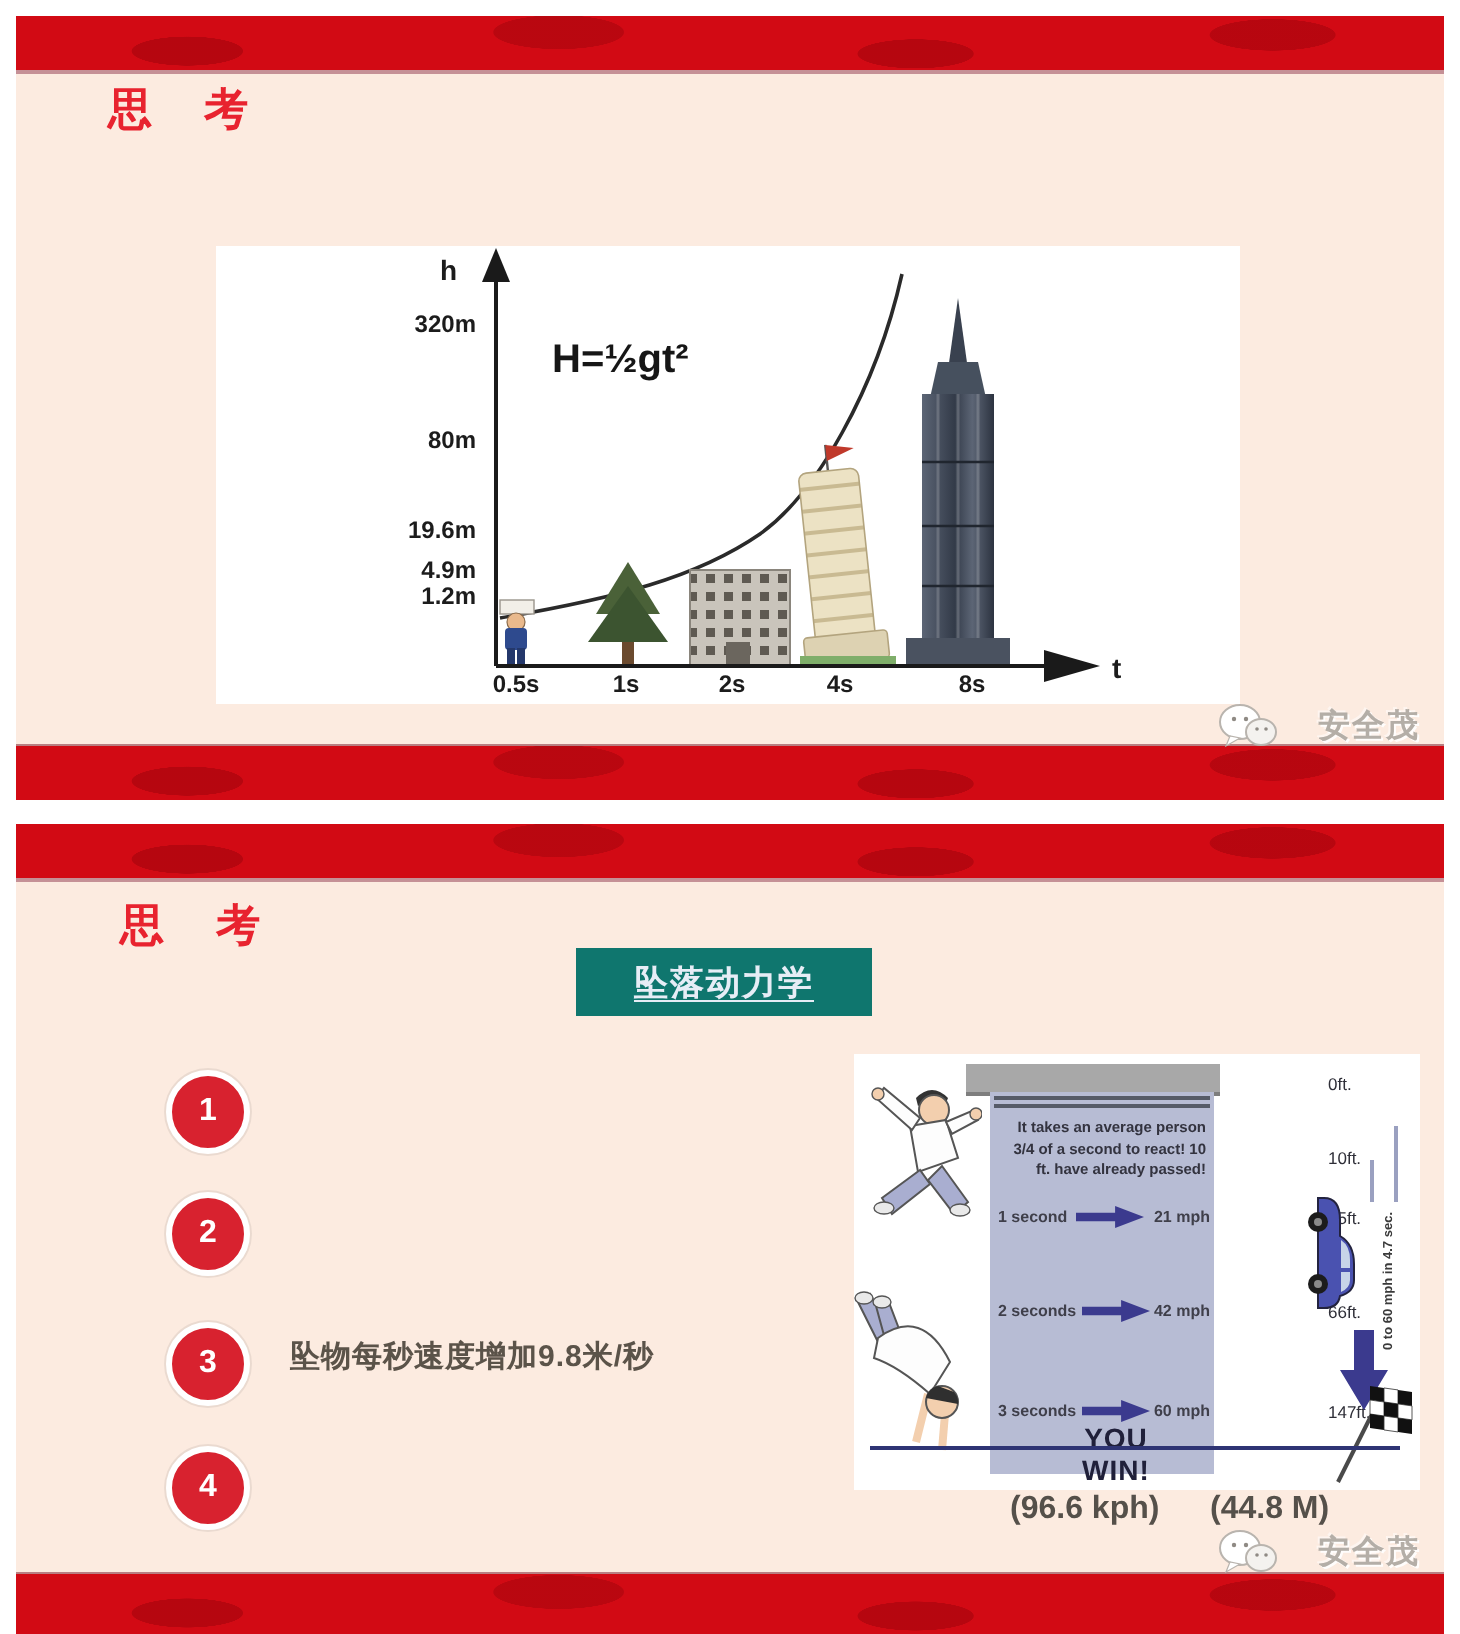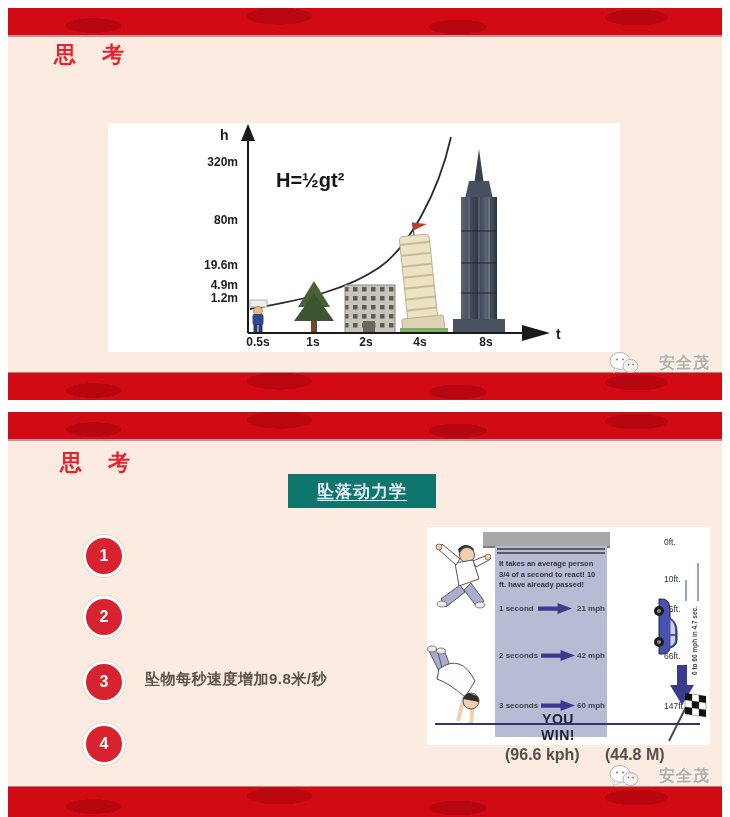--- a/index.html
+++ b/index.html
@@ -52,21 +52,21 @@
     color:#fff;font-size:16px;font-weight:bold;}
   .item-text{position:absolute;left:137px;height:36px;line-height:36px;
     font-size:15px;font-weight:bold;color:#5b5349;letter-spacing:.5px;}
   
   .diagram{position:absolute;left:419px;top:115px;width:283px;height:218px;background:#ffffff;}
   .ledge{position:absolute;left:56px;top:5px;width:127px;height:14px;
     background:#a8a8a8;border-bottom:2px solid #7e7e7e;}
   .band{position:absolute;left:68px;top:19px;width:112px;height:191px;background:#b7bcd4;}
   .band-line{position:absolute;left:70px;width:108px;height:2px;background:#565b68;}
   .reaction-note{position:absolute;left:72px;top:32px;width:104px;
-    font-size:7.5px;line-height:1.4;text-align:left;color:#33333f;font-weight:bold;}
+    font-size:7.5px;line-height:1.4;text-align:right;color:#33333f;font-weight:bold;}
   .drow{position:absolute;left:72px;width:106px;height:14px;
     display:flex;align-items:center;justify-content:space-between;}
   .drow .t{font-size:8px;color:#3f3f4a;font-weight:bold;white-space:nowrap;}
   .drow .s{font-size:8px;color:#3f3f4a;font-weight:bold;white-space:nowrap;}
   .dist{position:absolute;left:189px;font-size:8.5px;font-weight:normal;color:#2f2f38;margin-left:48px;}
   .win{position:absolute;left:100px;top:184px;width:62px;text-align:center;
     font-size:14px;font-weight:bold;color:#20203a;letter-spacing:.5px;}
   .groundline{position:absolute;left:8px;top:196px;width:265px;height:2px;background:#2e3474;}
   .speedline{position:absolute;width:2px;background:#9aa0c0;}
   .car-wrap{position:absolute;left:209px;top:86px;width:60px;height:26px;transform:rotate(90deg);}

